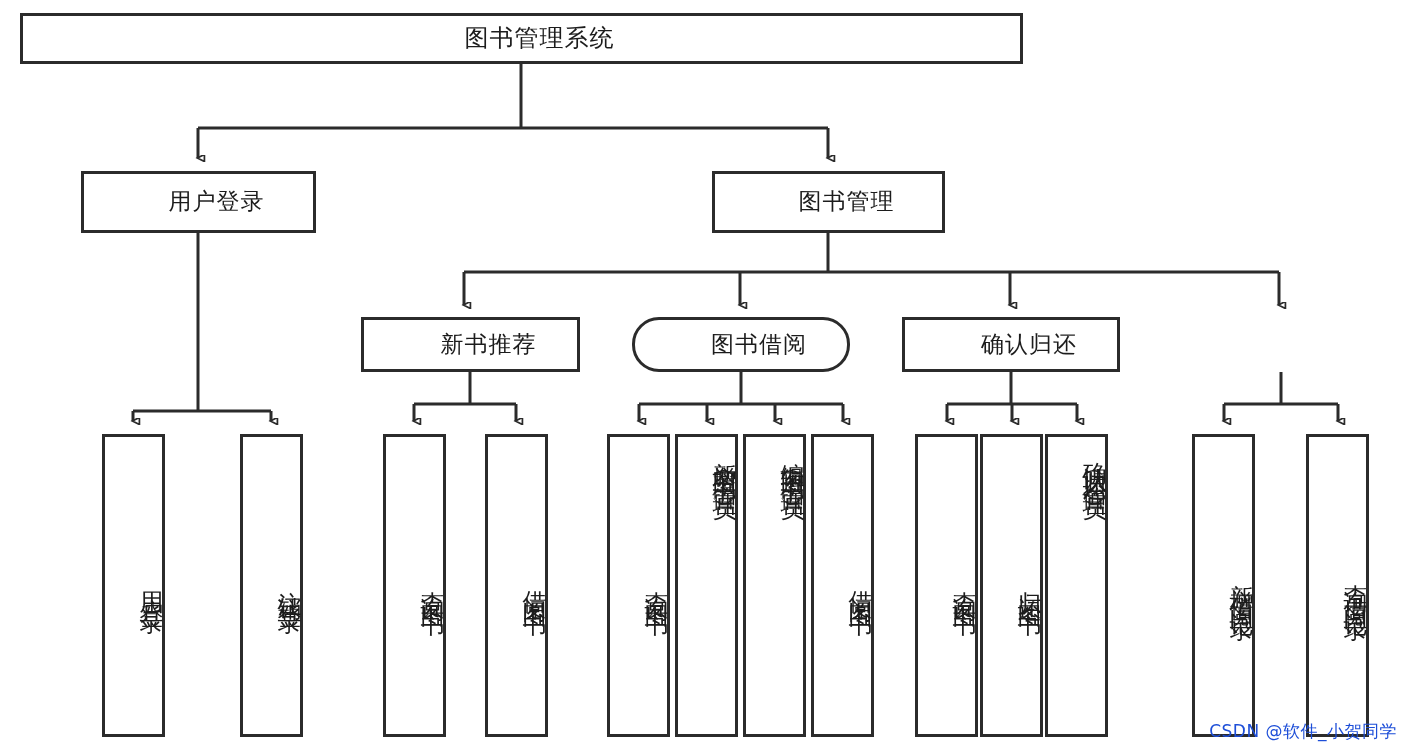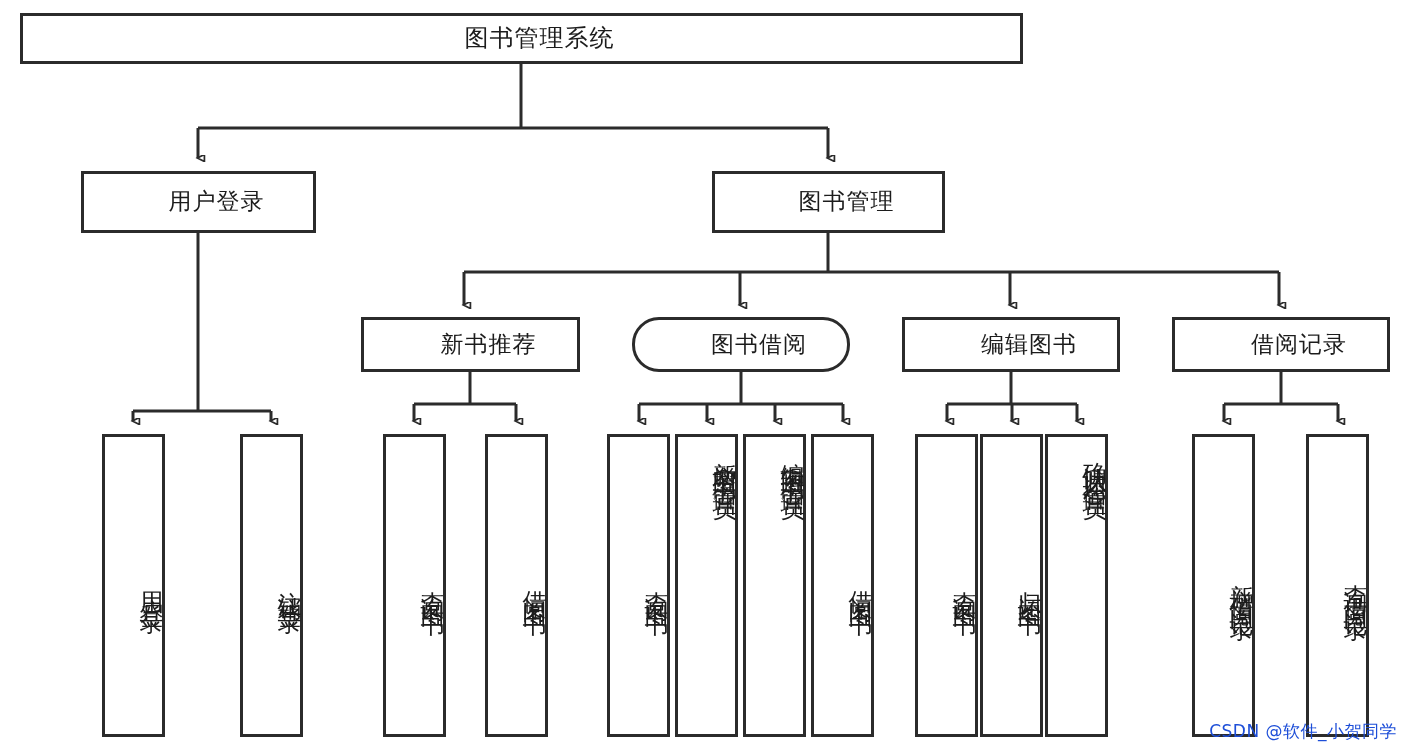--- a/index.html
+++ b/index.html
@@ -160,26 +160,23 @@
 
   <div class="node l3" style="left:361px;top:317px;width:219px;height:55px;">
     <span class="label">新书推荐</span>
   </div>
 
   <div class="node l3" style="left:632px;top:317px;width:218px;height:55px;border-radius:27px;">
     <span class="label">图书借阅</span>
   </div>
 
   <div class="node l3" style="left:902px;top:317px;width:218px;height:55px;">
-    <span class="label">编辑图书</span>
-  </div>
-
-  <div class="node l3" style="left:1172px;top:317px;width:218px;height:55px;">
-    <span class="label">借阅记录</span>
-  </div>
+    <span class="label">确认归还</span>
+  </div>
+
 
   <div class="node leaf" style="left:102px;top:434px;width:63px;height:303px;">
     <span class="label">用户登录</span>
   </div>
 
   <div class="node leaf" style="left:240px;top:434px;width:63px;height:303px;">
     <span class="label">注销登录</span>
   </div>
 
   <div class="node leaf" style="left:383px;top:434px;width:63px;height:303px;">

